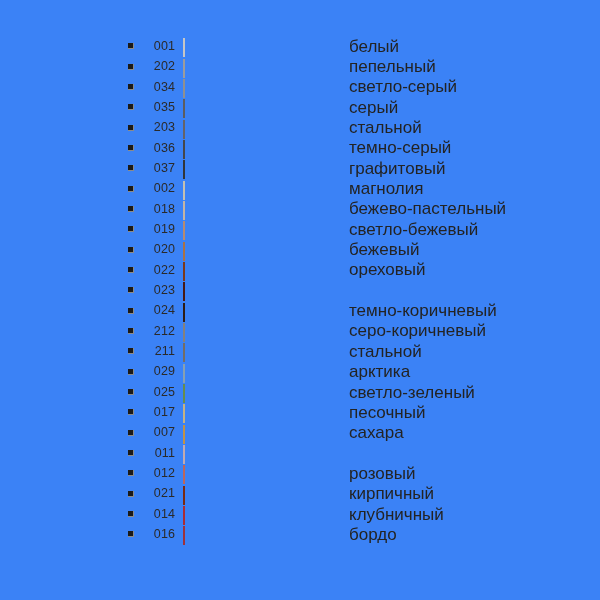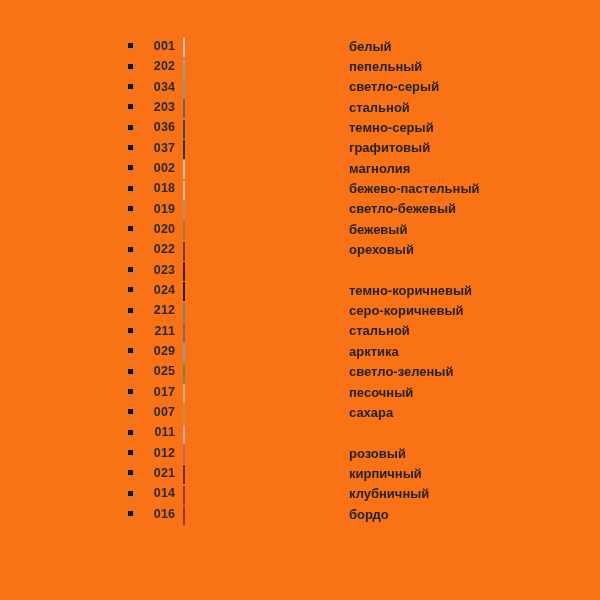--- a/index.html
+++ b/index.html
@@ -10,23 +10,22 @@
   body {
     width: 600px;
     height: 600px;
     font-family: "Liberation Sans", sans-serif;
     -webkit-font-smoothing: antialiased;
   }
   #palette-page {
     position: relative;
     width: 600px;
     height: 600px;
-    background: #f97316;
+    background: #3b82f6;
     overflow: hidden;
-    font-weight: bold;
   }
   #swatch-list {
     position: absolute;
     left: 128px;
     top: 36px;
     width: 420px;
   }
   .swatch-row {
     display: flex;
     align-items: center;
@@ -66,21 +65,21 @@
   }
   .swatch-chip {
     width: 100%;
     height: 100%;
     box-sizing: border-box;
     border: 1px solid rgba(0,0,0,0.22);
   }
   .name-cell {
     flex: 1 1 auto;
     padding-left: 8px;
-    font-size: 13px;
+    font-size: 17px;
     color: #232323;
     line-height: 1;
     white-space: nowrap;
   }
 </style>
 </head>
 <body style="background: rgb(255, 255, 255);">
 
 <div id="palette-page">
   <div id="swatch-list">
@@ -105,20 +104,28 @@
           <span class="bullet-icon"></span>
         </span>
         <span class="code-cell">034</span>
         <span class="swatch-cell"><span class="swatch-chip" style="background-color: rgb(185, 185, 185);"></span></span>
         <span class="name-cell">светло-серый</span>
       </div>
       <div class="swatch-row">
         <span class="bullet-cell">
           <span class="bullet-icon"></span>
         </span>
+        <span class="code-cell">035</span>
+        <span class="swatch-cell"><span class="swatch-chip" style="background-color: rgb(120, 120, 122);"></span></span>
+        <span class="name-cell">серый</span>
+      </div>
+      <div class="swatch-row">
+        <span class="bullet-cell">
+          <span class="bullet-icon"></span>
+        </span>
         <span class="code-cell">203</span>
         <span class="swatch-cell"><span class="swatch-chip" style="background-color: rgb(130, 127, 134);"></span></span>
         <span class="name-cell">стальной</span>
       </div>
       <div class="swatch-row">
         <span class="bullet-cell">
           <span class="bullet-icon"></span>
         </span>
         <span class="code-cell">036</span>
         <span class="swatch-cell"><span class="swatch-chip" style="background-color: rgb(90, 91, 95);"></span></span>

